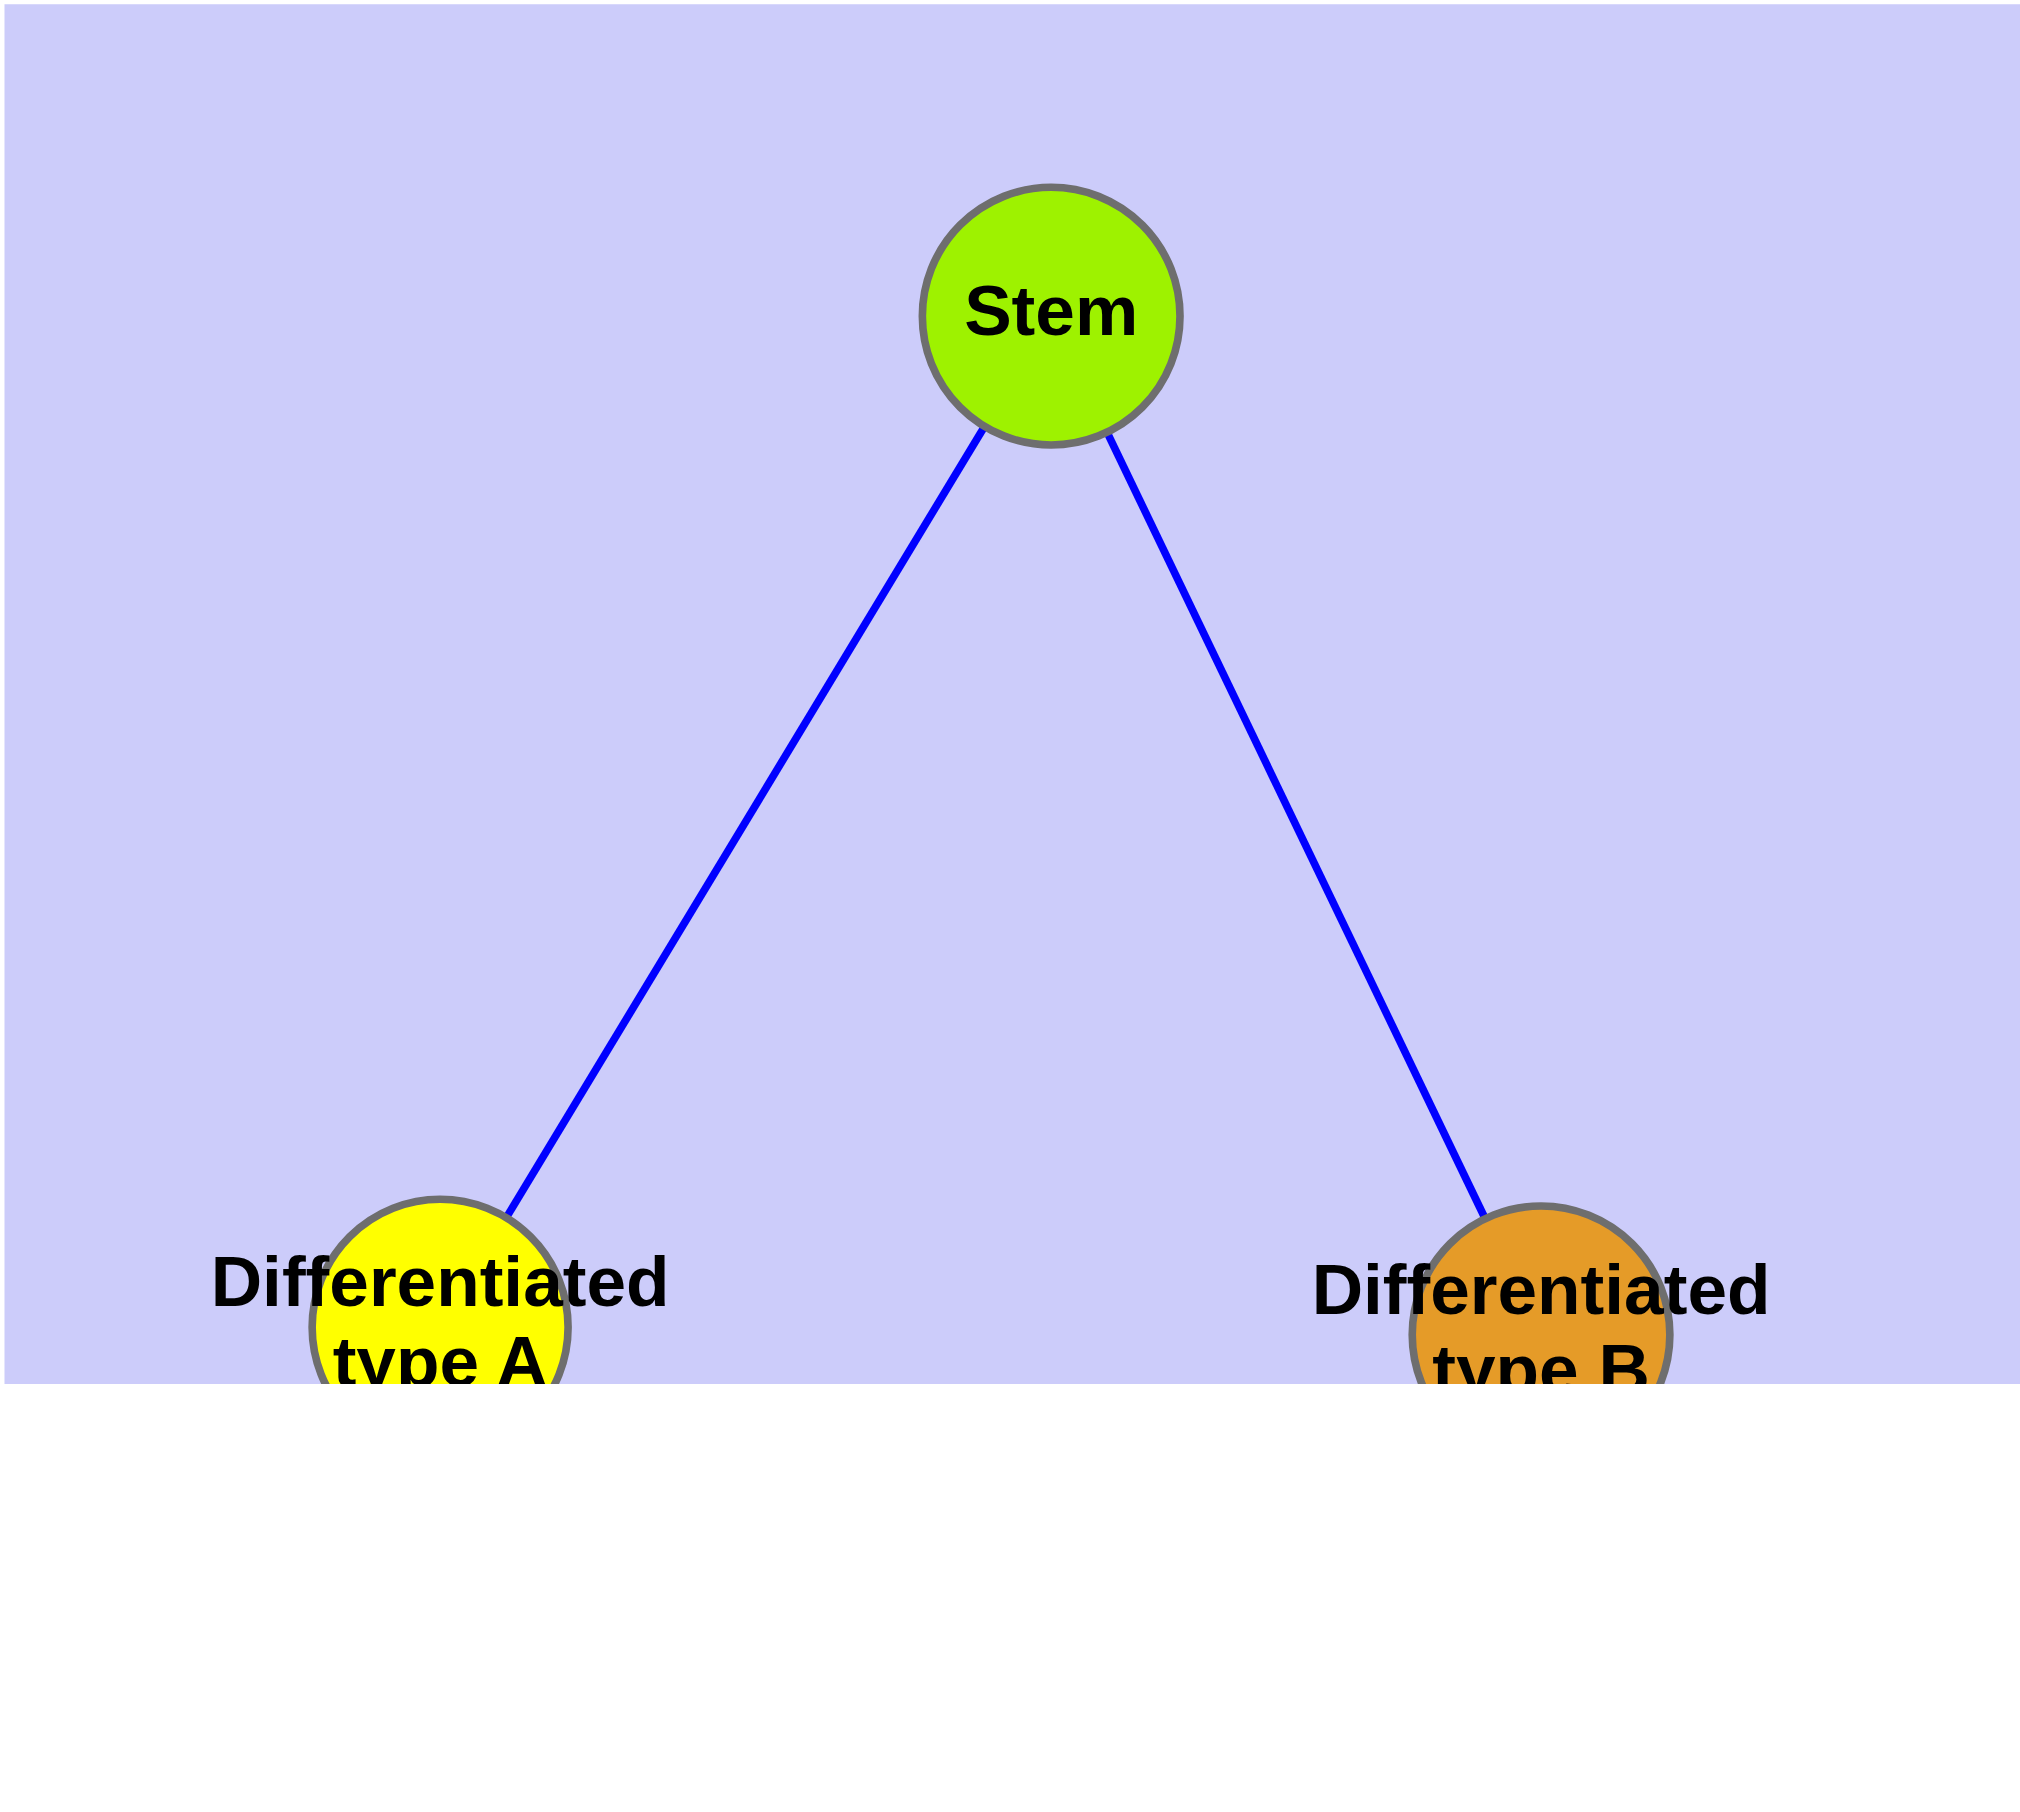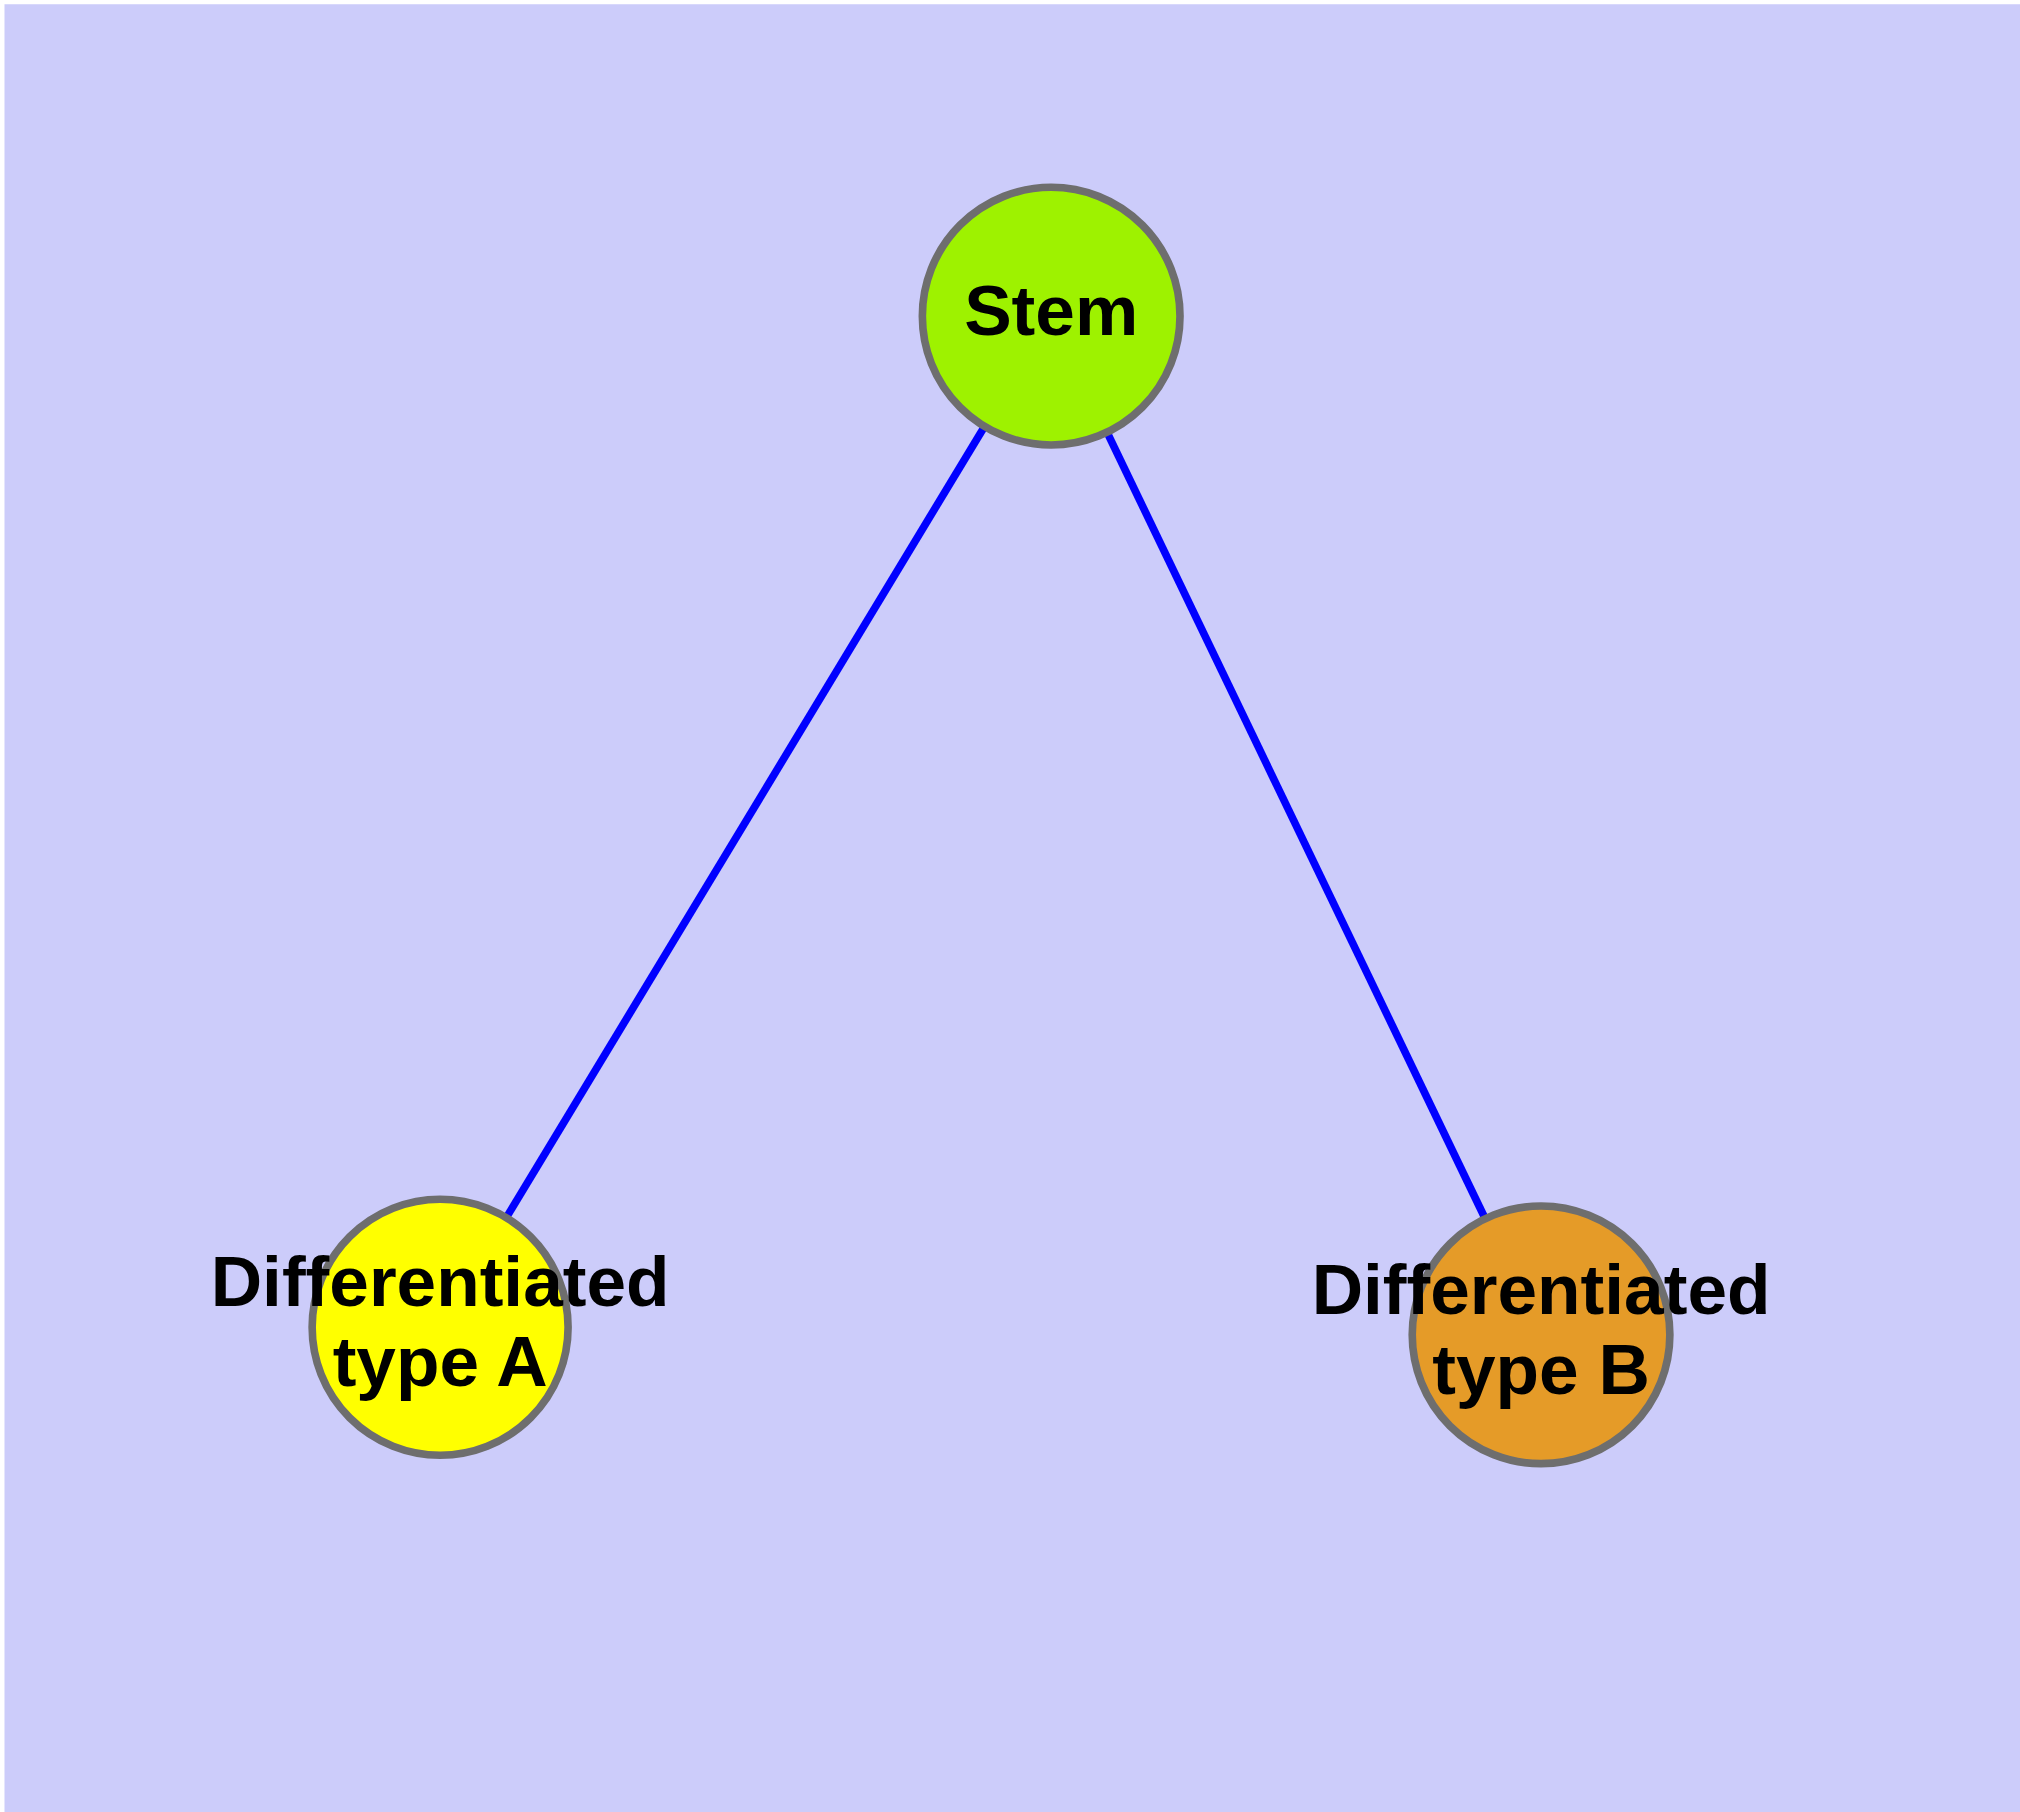--- a/index.html
+++ b/index.html
@@ -29,21 +29,21 @@
     fill: #000000;
     dominant-baseline: middle;
   }
   .edge-line {
     stroke-linecap: butt;
   }
 </style>
 </head>
 <body>
 
-<div id="canvas" style="width: 2021px; height: 1812px;">
+<div id="canvas" style="width: 2021px; height: 1384px;">
   <svg id="graph-svg" viewBox="0 0 2384 2138" xmlns="http://www.w3.org/2000/svg">
 
     <rect id="bg-rect" x="5" y="5" width="2379" height="2133" fill="#ccccfa"></rect>
 
     <g id="edges-group">
       <line class="edge-line" id="edge-stem-to-a" x1="1162.414588942674" y1="501.376415244646" x2="596.0681749836103" y2="1438.4794275236516" stroke="#0000ff" stroke-width="9"></line>
       <line class="edge-line" id="edge-stem-to-b" x1="1305.0047054487159" y1="508.1827957601324" x2="1752.9952945512841" y2="1439.8172042398676" stroke="#0000ff" stroke-width="9"></line>
     </g>
 
     <g id="nodes-group">

